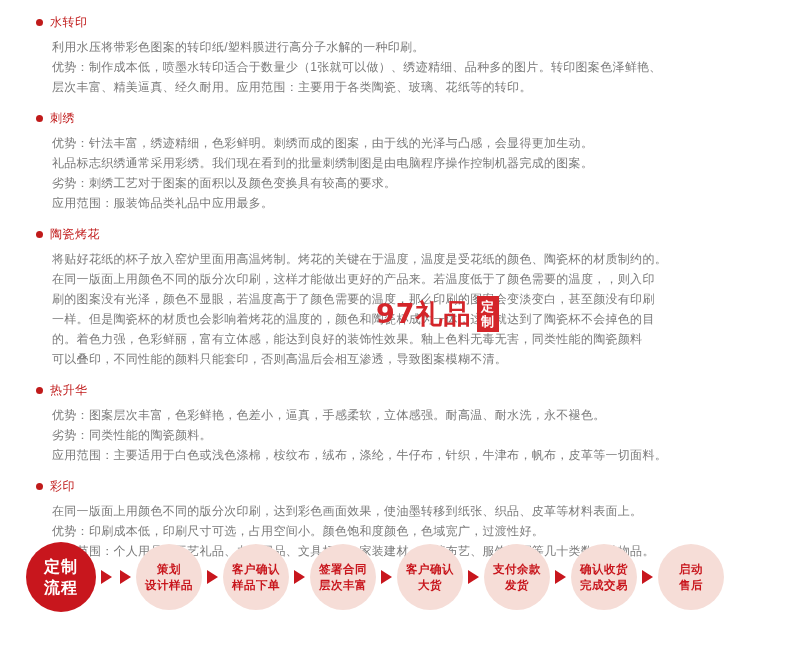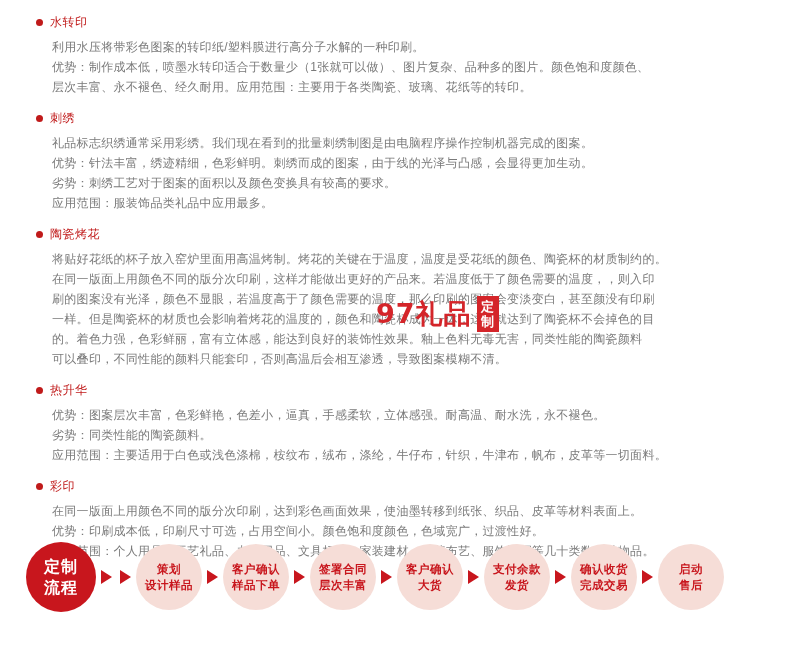--- a/index.html
+++ b/index.html
@@ -132,33 +132,33 @@
 
   <div class="content">
 
     <div class="section">
       <div class="sec-head">
         <span class="bullet"></span>
         <span class="sec-title">水转印</span>
       </div>
       <div class="sec-body">
         <div class="line">利用水压将带彩色图案的转印纸/塑料膜进行高分子水解的一种印刷。</div>
-        <div class="line">优势：制作成本低，喷墨水转印适合于数量少（1张就可以做）、图片复杂、品种多的图片。颜色饱和度颜色、</div>
-        <div class="line wrapbox">层次丰富、永不褪色、经久耐用。应用范围：主要用于各类陶瓷、玻璃、花纸等的转印。</div>
+        <div class="line">优势：制作成本低，喷墨水转印适合于数量少（1张就可以做）、绣迹精细、品种多的图片。转印图案色泽鲜艳、</div>
+        <div class="line wrapbox">层次丰富、精美逼真、经久耐用。应用范围：主要用于各类陶瓷、玻璃、花纸等的转印。</div>
       </div>
     </div>
 
     <div class="section">
       <div class="sec-head">
         <span class="bullet"></span>
         <span class="sec-title">刺绣</span>
       </div>
       <div class="sec-body">
+        <div class="line wrapbox">优势：针法丰富，绣迹精细，色彩鲜明。刺绣而成的图案，由于线的光泽与凸感，会显得更加生动。</div>
         <div class="line wrapbox">礼品标志织绣通常采用彩绣。我们现在看到的批量刺绣制图是由电脑程序操作控制机器完成的图案。</div>
-        <div class="line wrapbox">优势：针法丰富，绣迹精细，色彩鲜明。刺绣而成的图案，由于线的光泽与凸感，会显得更加生动。</div>
         <div class="line wrapbox">劣势：刺绣工艺对于图案的面积以及颜色变换具有较高的要求。</div>
         <div class="line wrapbox">应用范围：服装饰品类礼品中应用最多。</div>
       </div>
     </div>
 
     <div class="section">
       <div class="sec-head">
         <span class="bullet"></span>
         <span class="sec-title">陶瓷烤花</span>
       </div>

